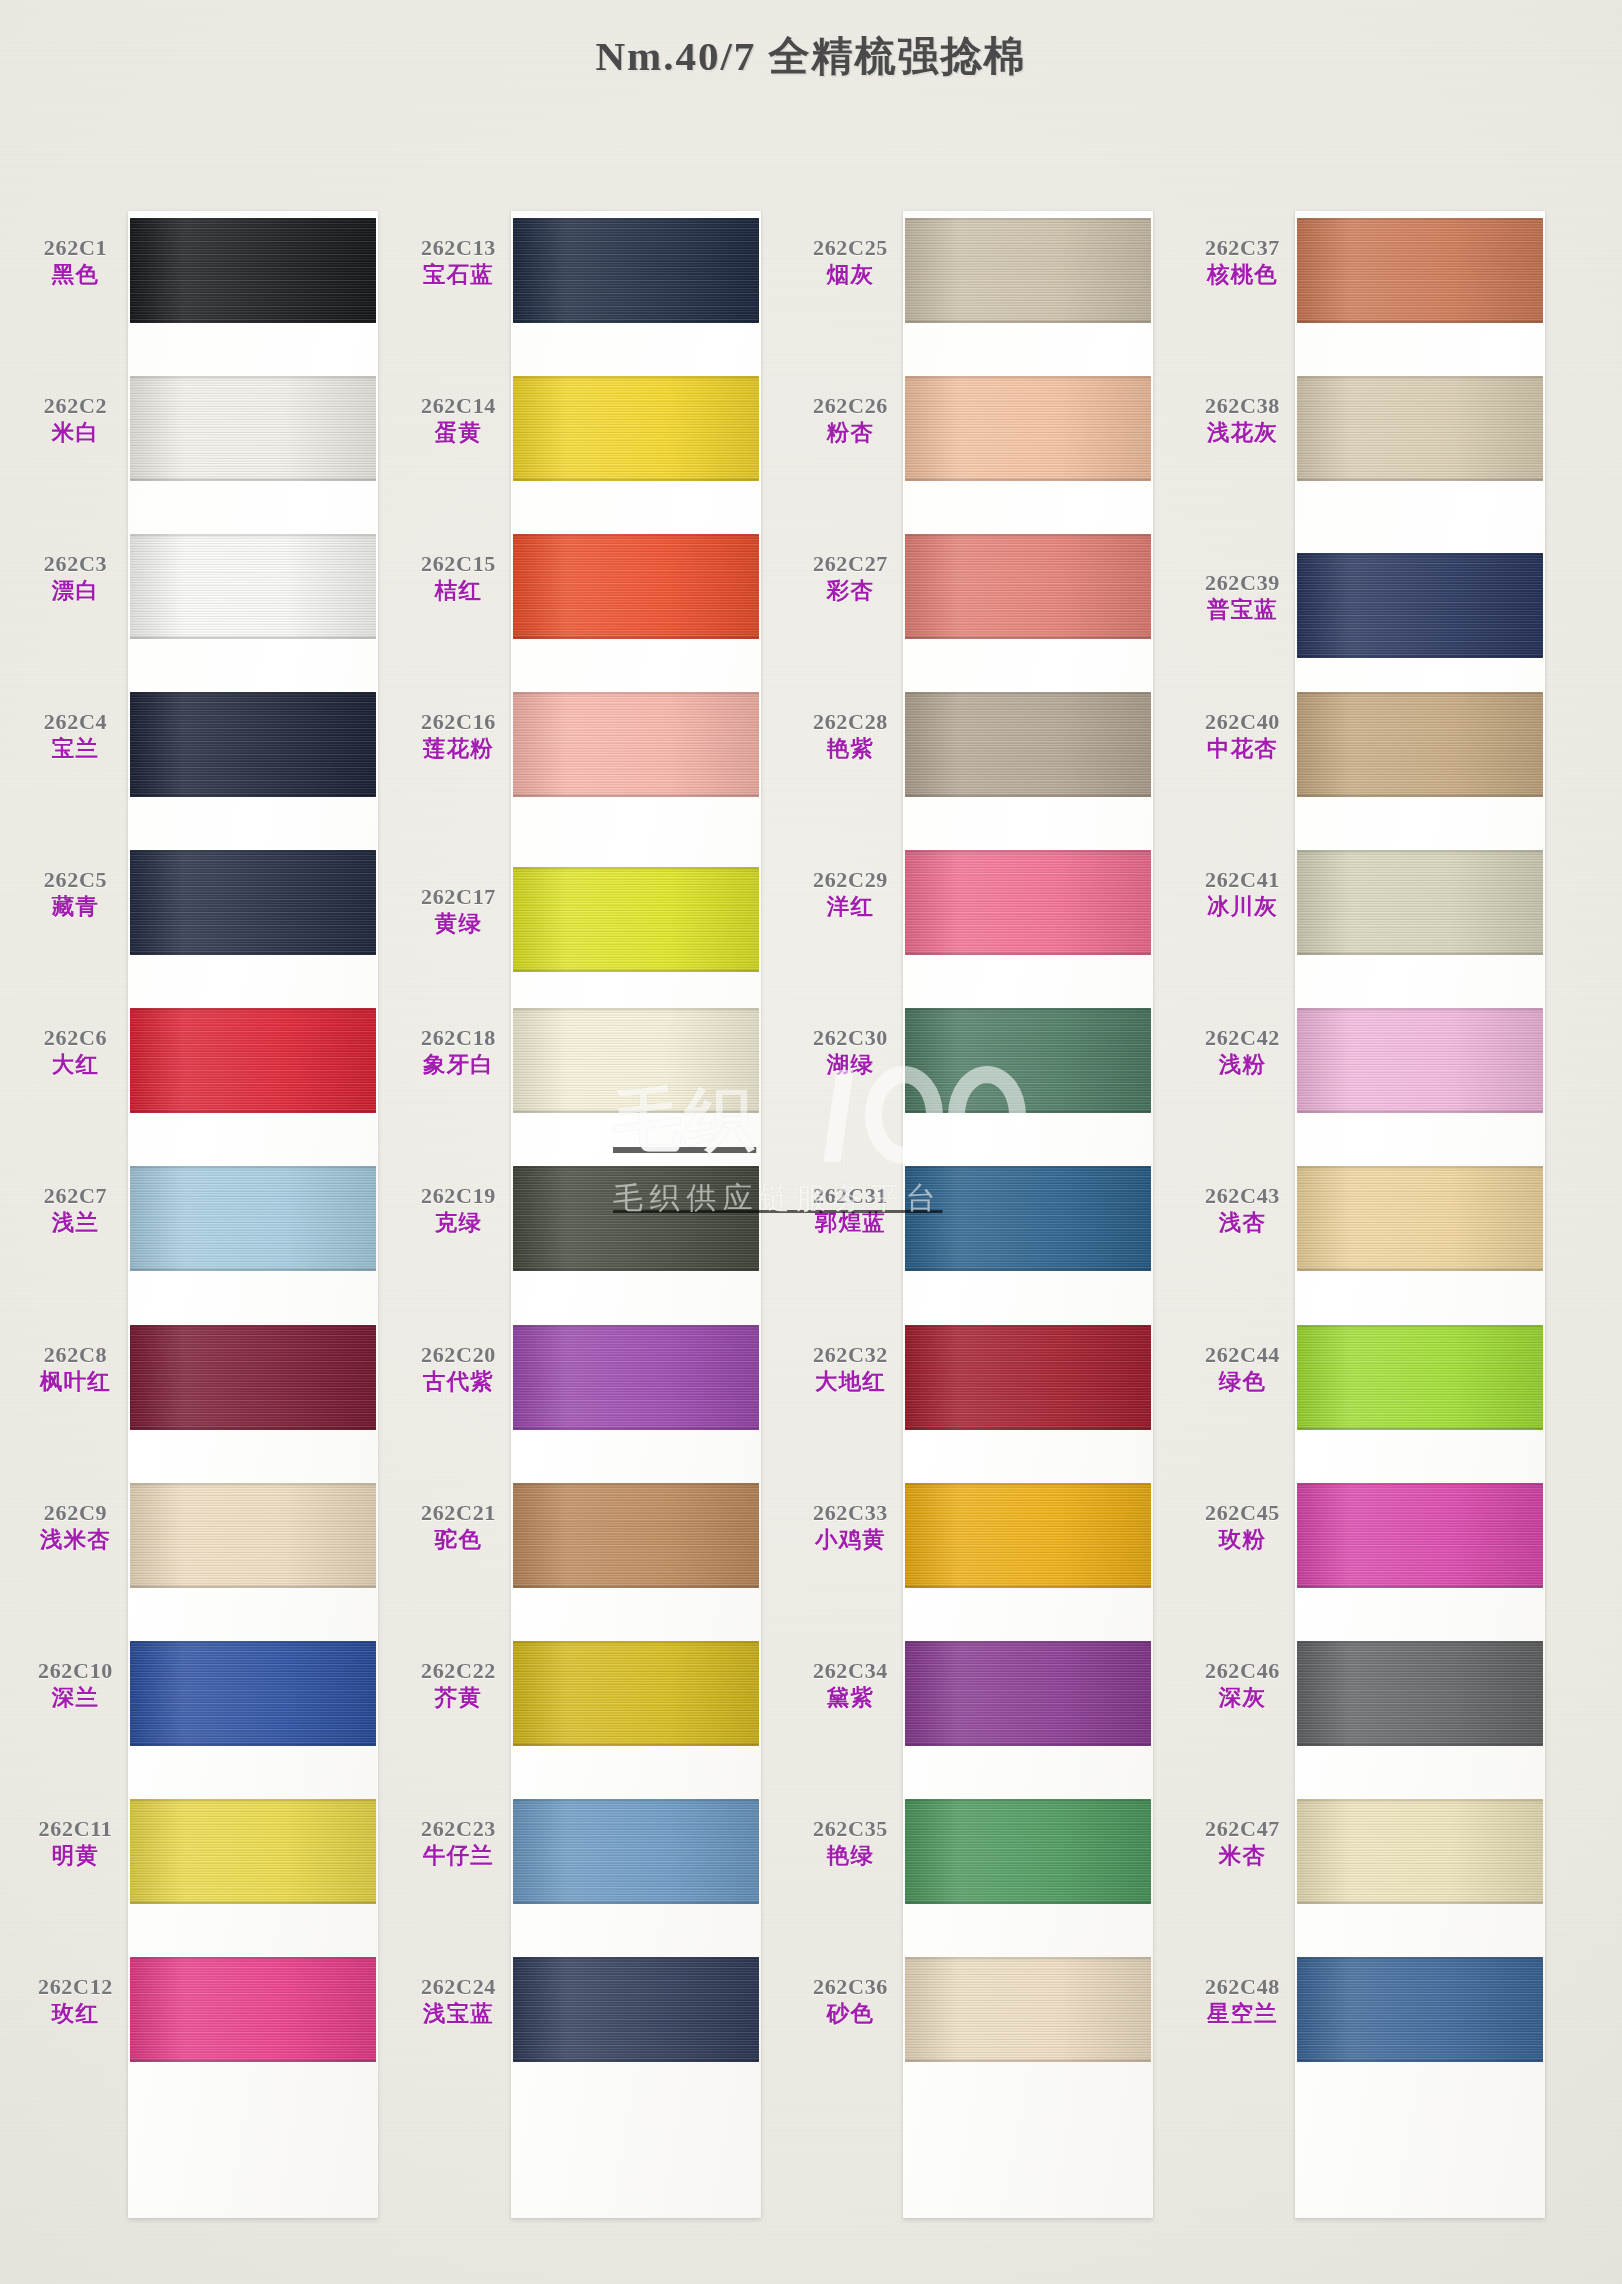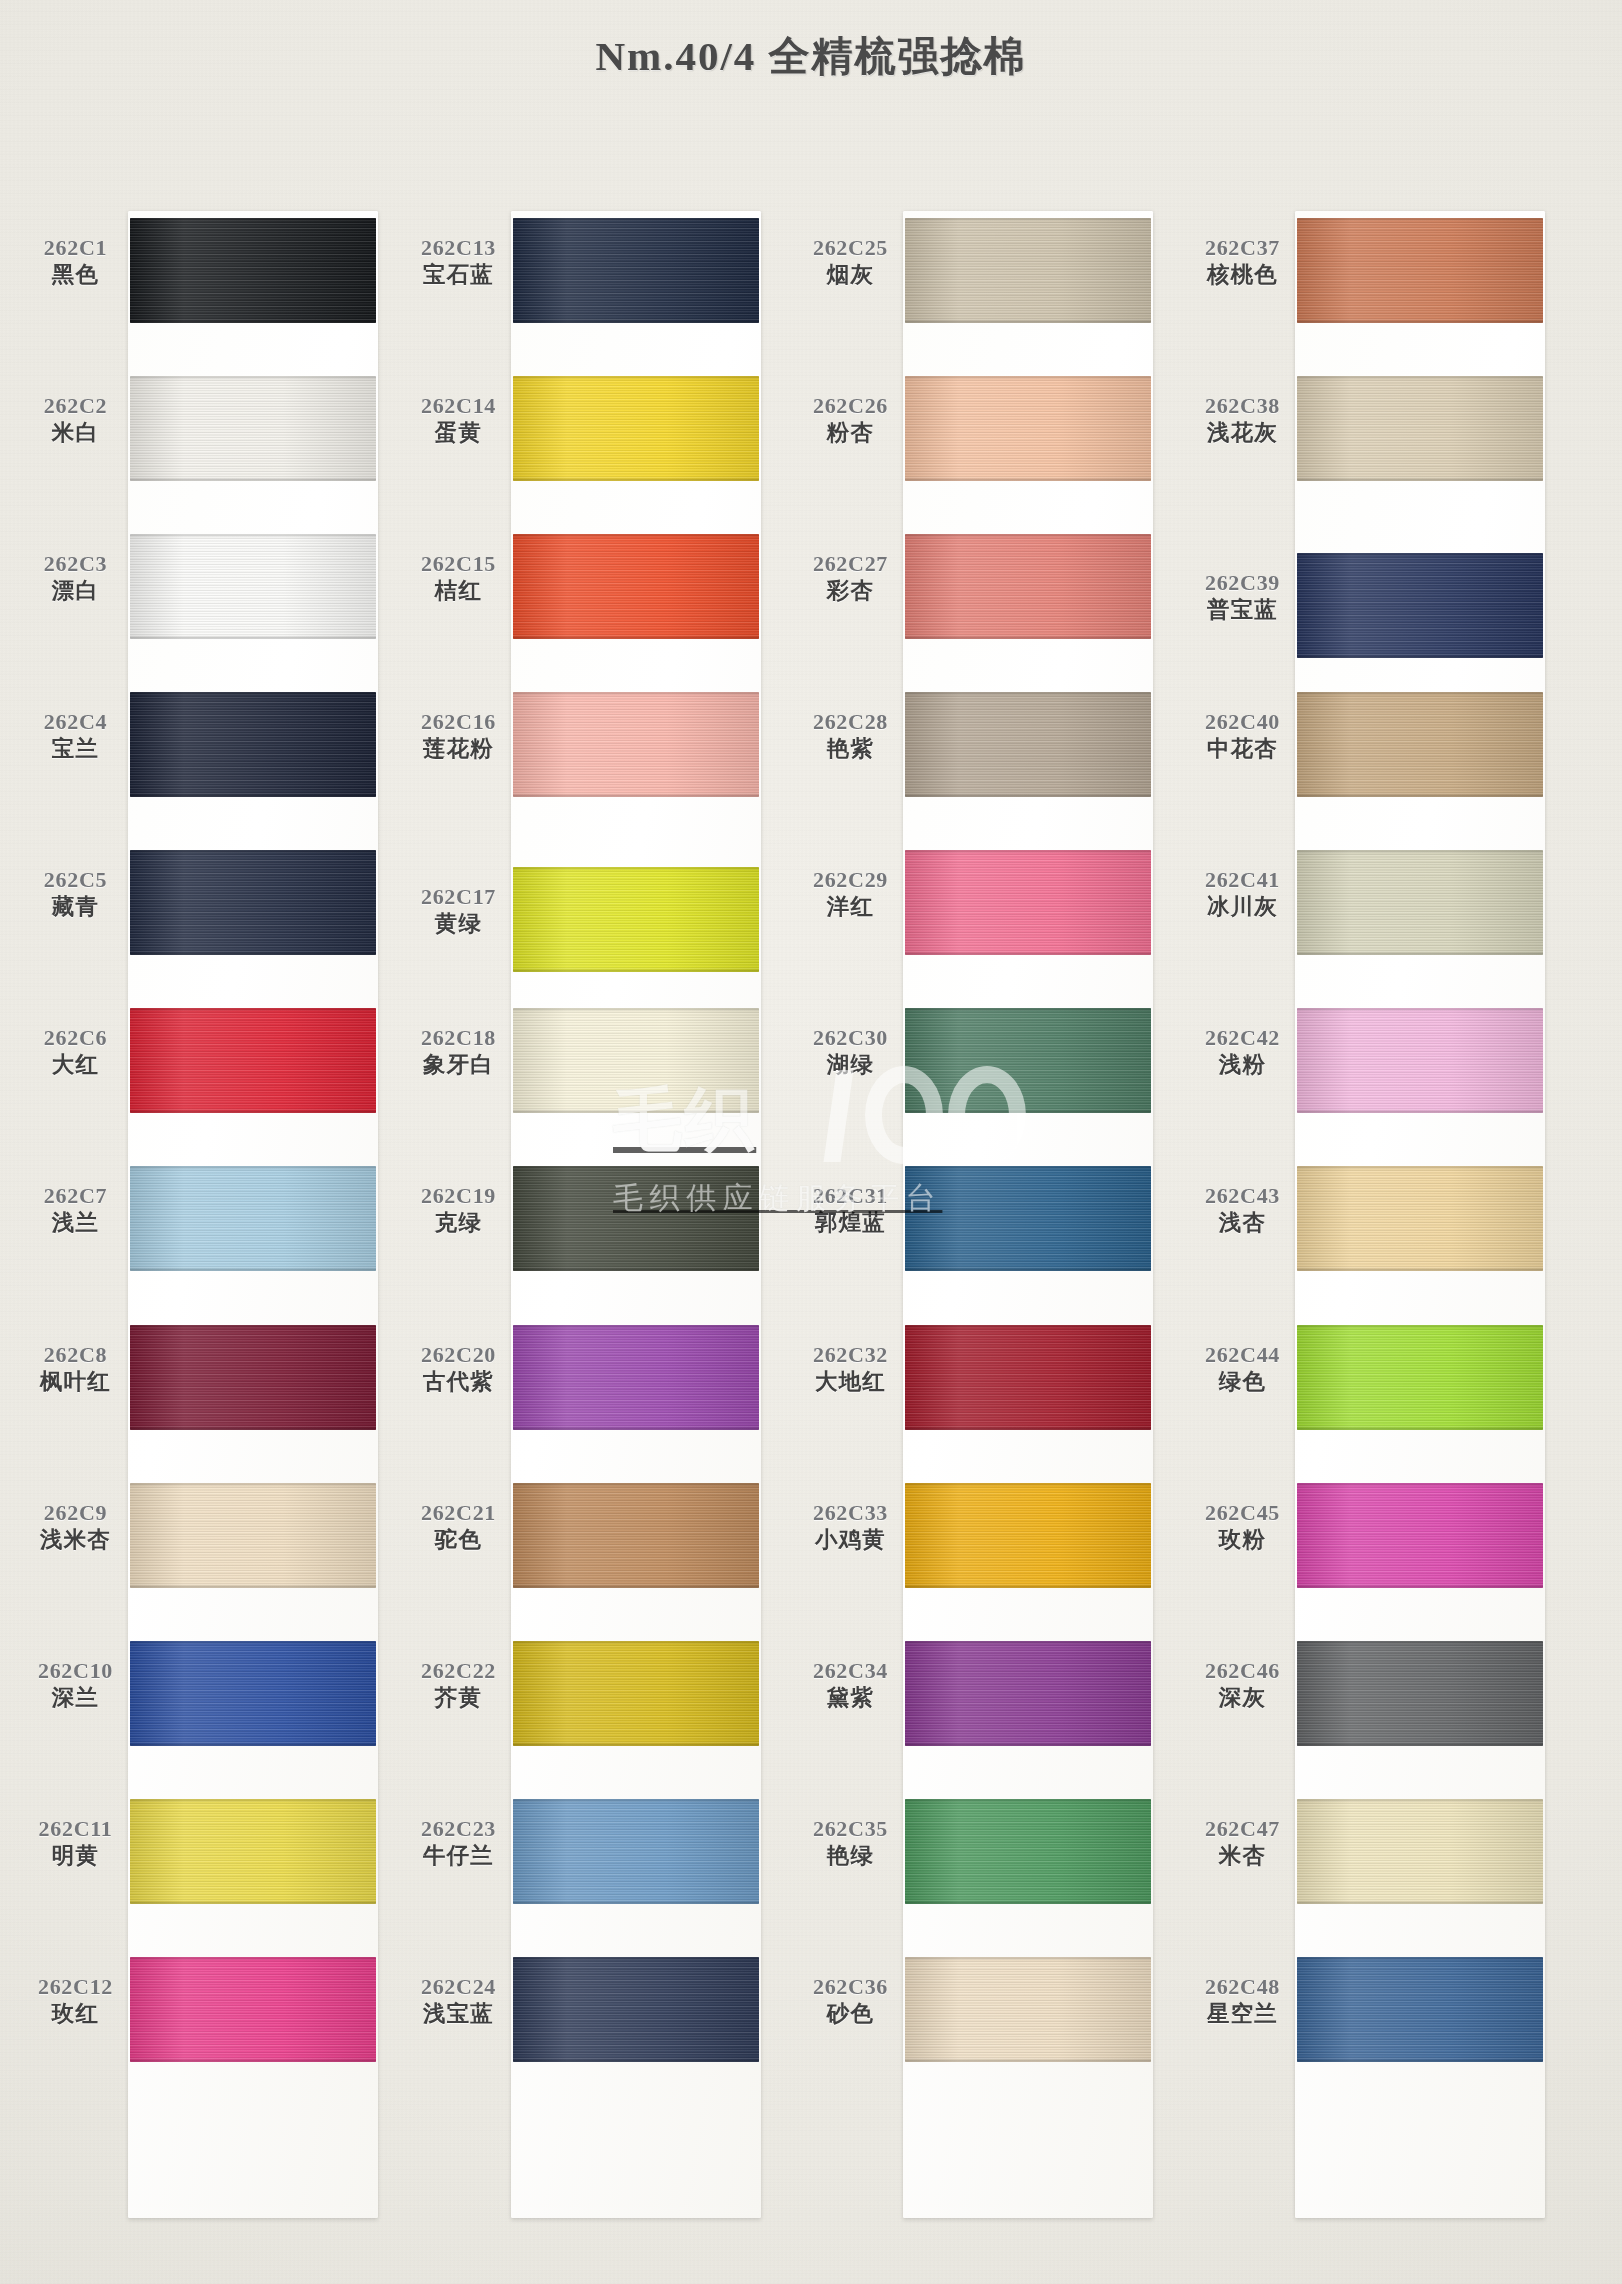--- a/index.html
+++ b/index.html
@@ -68,21 +68,21 @@
     font-family:"Liberation Serif","DejaVu Serif",serif;
   }
   .code{
     display:block;font-size:22px;font-weight:bold;letter-spacing:0.7px;
     line-height:1.18;
     color:#74767a;
   }
   .cname{
     display:block;font-size:22.4px;font-weight:bold;letter-spacing:1.3px;
     line-height:1.28;
-    color:#404040;
+    color:#a21caf;
   }
   .swatch{
     position:absolute;left:104px;top:5.3px;
     width:246px;height:105px;
     border-radius:0.7px;
     overflow:hidden;
   }
   .col3 .swatch{width:246px;}
   
   .swatch .thread{
@@ -151,21 +151,21 @@
     position:absolute;left:26px;top:4px;
     width:17px;height:92px;background:rgba(255,255,255,.9);
     transform:skewX(-8deg);
   }
 </style>
 </head>
 <body>
 
 <div id="paper"></div>
 
-<div id="title">Nm.40/4 全精梳强捻棉</div>
+<div id="title">Nm.40/7 全精梳强捻棉</div>
 
 <div id="grid">
     <div class="column col0">
       <div class="card"></div>
       <div class="row" style="top: 14.5px;">
         <div class="label">
           <span class="code">262C1</span>
           <span class="cname">黑色</span>
         </div>
         <div class="swatch" style="background: rgb(23, 26, 29);">

